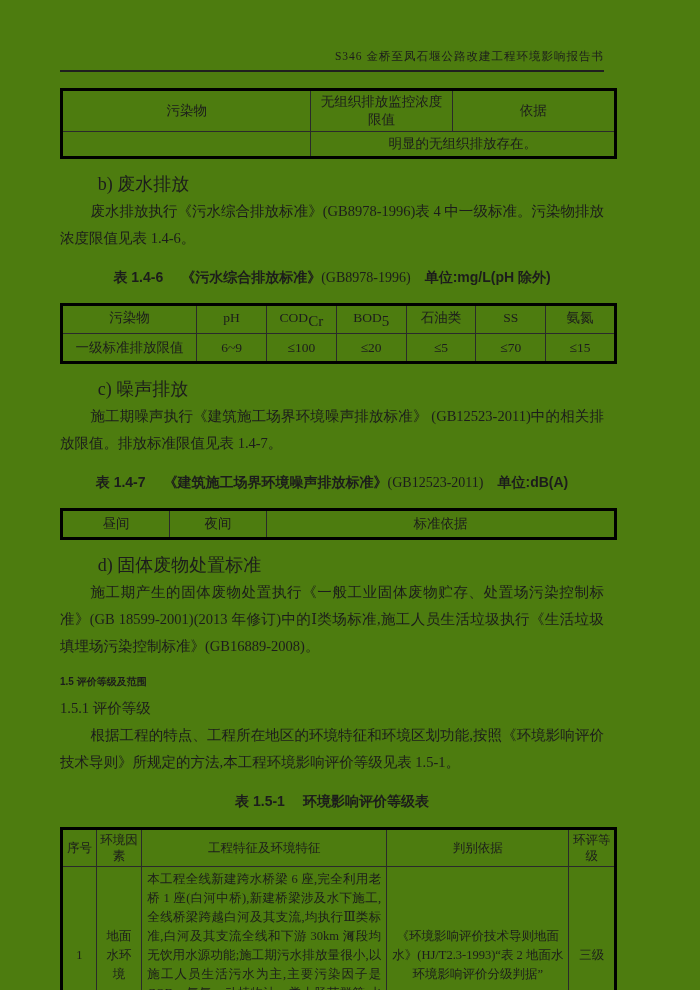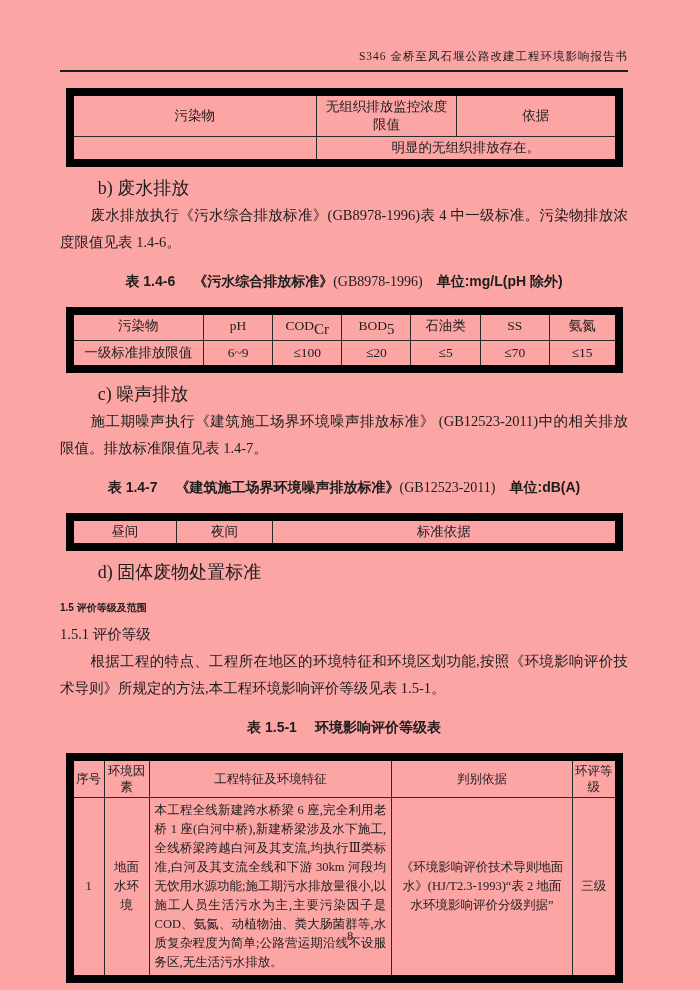--- a/index.html
+++ b/index.html
@@ -5,38 +5,38 @@
   * { margin: 0; padding: 0; box-sizing: border-box; }
   html, body { width: 700px; height: 990px; }
   body {
     background: #ffffff;
     font-family: "Liberation Serif", "DejaVu Serif", serif;
     color: #1c1c1c;
   }
   .page {
     position: relative;
     width: 700px; height: 990px;
-    padding: 48px 72px 0 60px;
-    background: #fca5a5;
+    padding: 48px 96px 0 60px;
+    background: #4d7c0f;
     overflow: hidden;
   }
   .doc-header {
     text-align: right;
     font-size: 11.5px;
     line-height: 16px;
     padding-bottom: 6px;
     border-bottom: 2px solid #1f1f1f;
     letter-spacing: 1px;
   }
   table {
     width: 557px;
-    margin: 4px auto;
+    margin: 12px auto;
     border-collapse: collapse;
     table-layout: fixed;
-    border: 8px solid #000000;
+    border: 3px solid #000000;
   }
   th, td {
     border: 1px solid #2a2a2a;
     font-weight: normal;
     text-align: center;
     vertical-align: middle;
     font-size: 13.5px;
     padding: 2px 4px;
   }
   .t-carry { margin-top: 16px; }
@@ -173,20 +173,21 @@
     <tbody>
         <tr>
       <th>昼间</th>
       <th>夜间</th>
       <th>标准依据</th>
     </tr>
   </tbody>
     </table>
 
   <div class="heading-abc">d) 固体废物处置标准</div>
+  <div class="para">施工期产生的固体废物处置执行《一般工业固体废物贮存、处置场污染控制标准》(GB 18599-2001)(2013 年修订)中的Ⅰ类场标准,施工人员生活垃圾执行《生活垃圾填埋场污染控制标准》(GB16889-2008)。</div>
 
   <div class="h-15">1.5 评价等级及范围</div>
   <div class="h-151">1.5.1  评价等级</div>
   <div class="para">根据工程的特点、工程所在地区的环境特征和环境区划功能,按照《环境影响评价技术导则》所规定的方法,本工程环境影响评价等级见表 1.5-1。</div>
 
   <div class="caption">
     <span class="cap-label">表 1.5-1</span><span class="cap-title">环境影响评价等级表</span>
   </div>
 
   <table class="t-grade">

